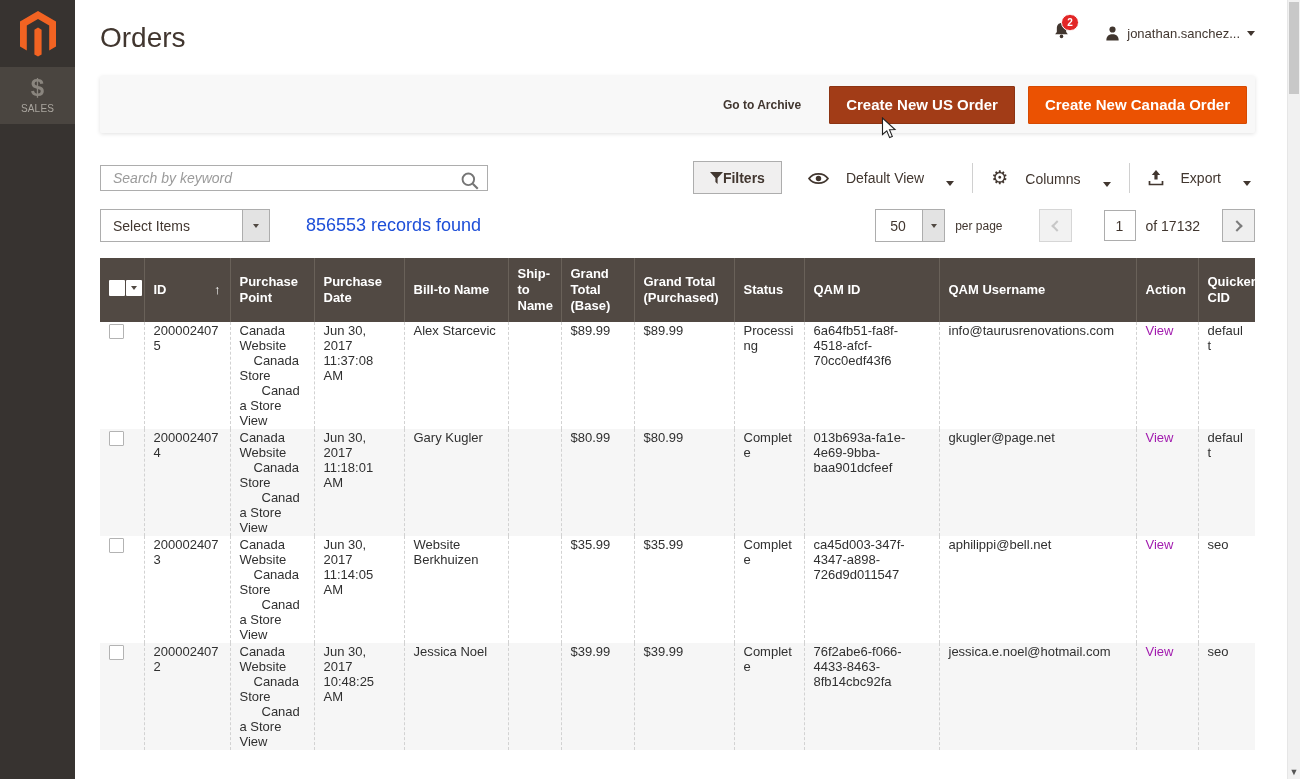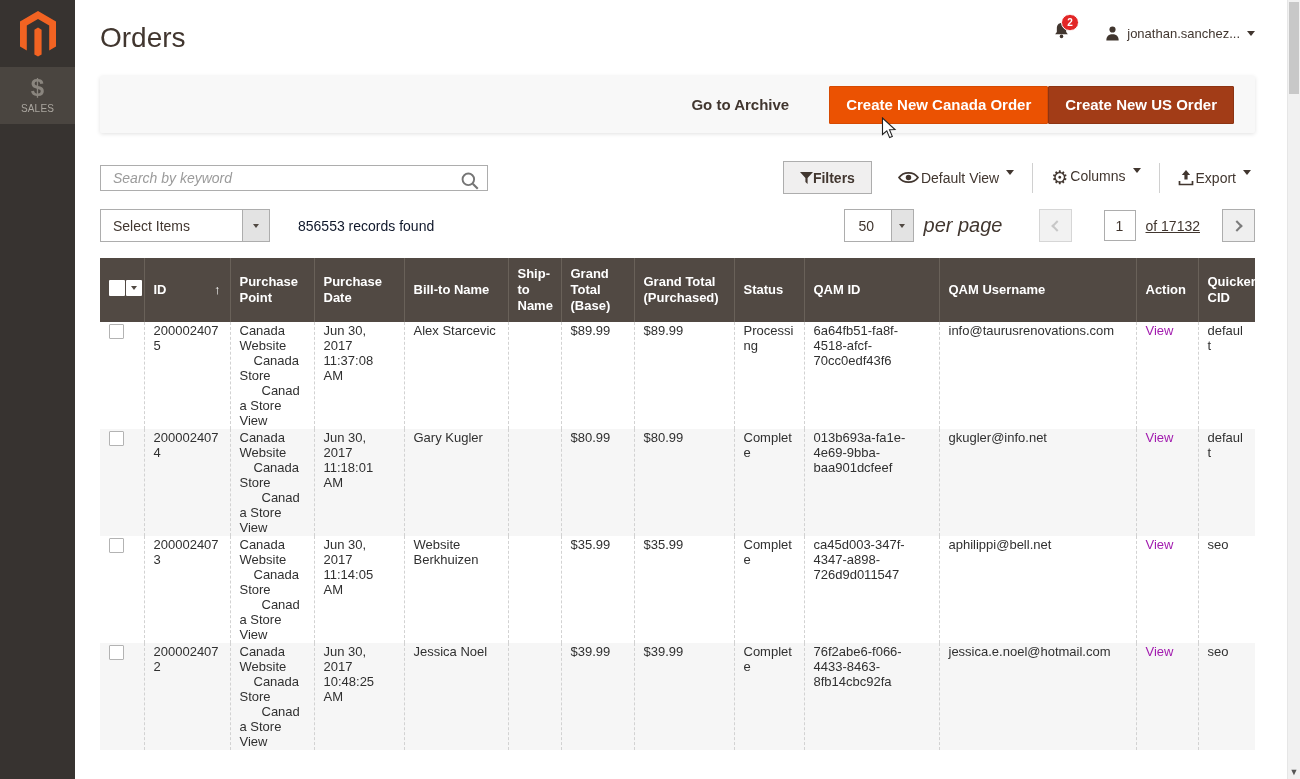--- a/index.html
+++ b/index.html
@@ -31,63 +31,63 @@
   .badge { position:absolute; top:-8px; left:8px; background:#e22626; color:#fff; font-size:10px; font-weight:bold;
            border-radius:9px; padding:2px 5px; border:1px solid #fff; }
   .user { display:flex; align-items:center; cursor:pointer; color:#41362f; font-size:13px; }
   .user svg { margin-right:6px; }
   .caret { display:inline-block; width:0; height:0; border-left:4px solid transparent; border-right:4px solid transparent;
            border-top:5px solid #41362f; margin-left:7px; }
 
   
   .actions-bar { margin-top:18px; height:57px; background:#f8f8f8; border-radius:2px; box-shadow:0 1px 4px rgba(0,0,0,.12);
                  display:flex; align-items:center; justify-content:flex-end; padding-right:8px; }
-  .archive-link { font-size:15px; font-weight:600; color:#41362f; cursor:pointer; margin-right:40px; }
+  .archive-link { font-size:12px; font-weight:600; color:#41362f; cursor:pointer; margin-right:28px; }
   .btn { height:38px; padding:0 16px; font-family:"Liberation Sans",sans-serif; font-size:15px; font-weight:600; color:#fff;
          border:1px solid transparent; border-radius:1px; cursor:pointer; }
   .btn-us { background:#a23c17; border-color:#8c3413; margin-right:13px; }
   .btn-canada { background:#eb5202; border-color:#d64a02; }
 
   
   .toolbar-row { margin-top:28px; display:flex; justify-content:space-between; align-items:center; height:33px; }
   .search-box { position:relative; width:388px; height:26px; }
   .search-box input { width:100%; height:100%; border:1px solid #adadad; padding:0 36px 0 12px; font-size:14px;
                       font-style:italic; color:#555; font-family:"Liberation Sans",sans-serif; }
   .search-box input::placeholder { color:#9b9b9b; font-style:italic; }
   .search-btn { position:absolute; right:8px; top:6px; background:none; border:none; cursor:pointer; }
   .toolbar-right { display:flex; align-items:center; }
   .filters-btn { display:flex; align-items:center; height:33px; padding:0 16px; background:#f0efef;
                  border:1px solid #adadad; font-size:14px; font-weight:600; color:#41362f; cursor:pointer;
                  font-family:"Liberation Sans",sans-serif; margin-right:22px; }
-  .dd-trigger { display:flex; align-items:flex-start; gap:2px; font-size:14px; color:#41362f; cursor:pointer; padding:0 4px; }
+  .dd-trigger { display:flex; align-items:flex-end; gap:17px; font-size:14px; color:#41362f; cursor:pointer; padding:0 4px; }
   .dd-trigger .caret { margin-left:5px; }
   .gear-glyph { font-size:19px; color:#41362f; line-height:19px; }
   .sep { width:1px; height:30px; background:#d0d0d0; margin:0 14px; }
 
   
   .controls-row { margin-top:15px; display:flex; justify-content:space-between; align-items:center; height:33px; }
   .controls-left, .controls-right { display:flex; align-items:center; }
   .select-box { display:flex; align-items:stretch; height:33px; border:1px solid #adadad; background:#fff; cursor:pointer; }
   .select-box .sel-label { display:flex; align-items:center; padding:0 12px; font-size:14px; color:#41362f; }
   .select-box .sel-caret { width:27px; display:flex; align-items:center; justify-content:center; border-left:1px solid #adadad; background:#e3e3e3; }
   .select-items { width:170px; }
   .select-items .sel-label { flex:1; }
-  .records-text { margin-left:28px; font-size:14px; color:#0f172a; }
+  .records-text { margin-left:36px; font-size:18px; color:#1d4ed8; }
   .perpage-select { width:70px; margin-right:10px; }
   .perpage-select .sel-label { flex:1; justify-content:flex-start; padding-left:14px; }
   .perpage-select .sel-caret { width:22px; }
-  .perpage-label { font-size:20px; color:#41362f; margin-right:36px;font-style:italic; }
+  .perpage-label { font-size:12px; color:#41362f; margin-right:36px; }
   .pg-btn { width:33px; height:33px; display:flex; align-items:center; justify-content:center; border:1px solid #d6d6d6;
             background:#f2f2f2; cursor:pointer; }
   .pg-btn.next { border-color:#adadad; background:#efefef; margin-left:22px; }
   .chev { width:8px; height:8px; border-left:2px solid #c7c7c7; border-bottom:2px solid #c7c7c7; transform:rotate(45deg); margin-left:3px; }
   .chev.right { border-color:#7b7b7b; transform:rotate(225deg); margin-left:-3px; }
   .page-input { width:32px; height:31px; border:1px solid #adadad; text-align:center; font-size:14px; color:#41362f;
                 margin-left:32px; font-family:"Liberation Sans",sans-serif; }
-  .of-pages { font-size:14px; color:#41362f; margin-left:10px;text-decoration:underline; }
+  .of-pages { font-size:14px; color:#41362f; margin-left:10px; }
 
   
   .grid-table { margin-top:16px; border-collapse:collapse; table-layout:fixed; width:1155px; }
   .grid-table thead th { background:#514943; color:#fff; font-size:13px; font-weight:700; text-align:left;
                          vertical-align:middle; padding:8px 9px; height:62px; border-left:1px solid #696159; line-height:16px; cursor:pointer; }
   .grid-table thead th:first-child { border-left:none; cursor:default; }
   .grid-table tbody td { vertical-align:top; padding:1px 9px; font-size:13px; color:#303030; line-height:15px;
                          border-left:1px dashed #d2d2d2; word-wrap:break-word; }
   .grid-table tbody td:first-child { border-left:none; }
   .grid-table tbody tr:nth-child(even) { background:#f6f6f6; }
@@ -142,22 +142,22 @@
               <path d="M2.2 14.5 C2.2 10.3 5 8.8 8 8.8 C11 8.8 13.8 10.3 13.8 14.5 Z" fill="#41362f"></path>
             </svg>
             <span>jonathan.sanchez...</span>
             <span class="caret"></span>
           </div>
         </div>
       </div>
 
       <div class="actions-bar">
         <span class="archive-link">Go to Archive</span>
+        <button class="btn btn-us">Create New US Order</button>
         <button class="btn btn-canada">Create New Canada Order</button>
-        <button class="btn btn-us">Create New US Order</button>
       </div>
 
       <div class="toolbar-row">
         <div class="search-box">
           <input type="text" placeholder="Search by keyword" style="">
           <button class="search-btn">
             <svg width="20" height="20" viewBox="0 0 18 18">
               <circle cx="7.5" cy="7.5" r="5.2" fill="none" stroke="#757575" stroke-width="1.7"></circle>
               <line x1="11.5" y1="11.5" x2="16" y2="16" stroke="#757575" stroke-width="1.9"></line>
             </svg>
@@ -291,21 +291,21 @@
                 <div style="text-indent: 14px;">Canada Store</div>
                 <div style="text-indent: 22px;">Canada Store View</div>
               </td>
               <td>Jun 30, 2017 11:18:01 AM</td>
               <td>Gary Kugler</td>
               <td></td>
               <td>$80.99</td>
               <td>$80.99</td>
               <td>Complete</td>
               <td>013b693a-fa1e-4e69-9bba-baa901dcfeef</td>
-              <td>gkugler@info.net</td>
+              <td>gkugler@page.net</td>
               <td><a href="#" class="view-link">View</a></td>
               <td>default</td>
             </tr>
             <tr>
               <td><input type="checkbox" style=""></td>
               <td>2000024073</td>
               <td>
                 <div style="text-indent: 0px;">Canada Website</div>
                 <div style="text-indent: 14px;">Canada Store</div>
                 <div style="text-indent: 22px;">Canada Store View</div>

